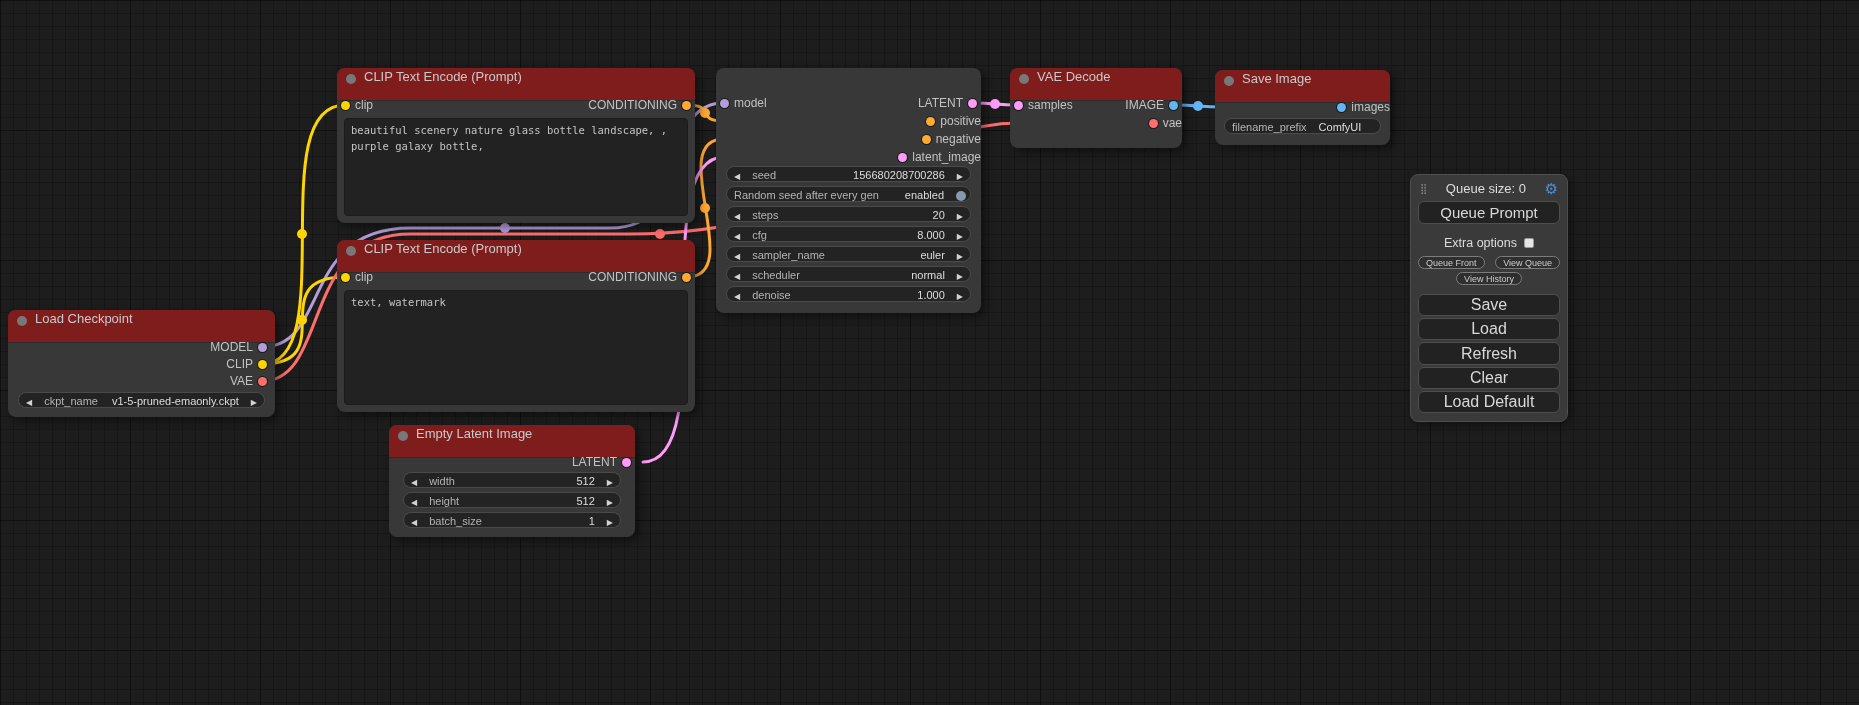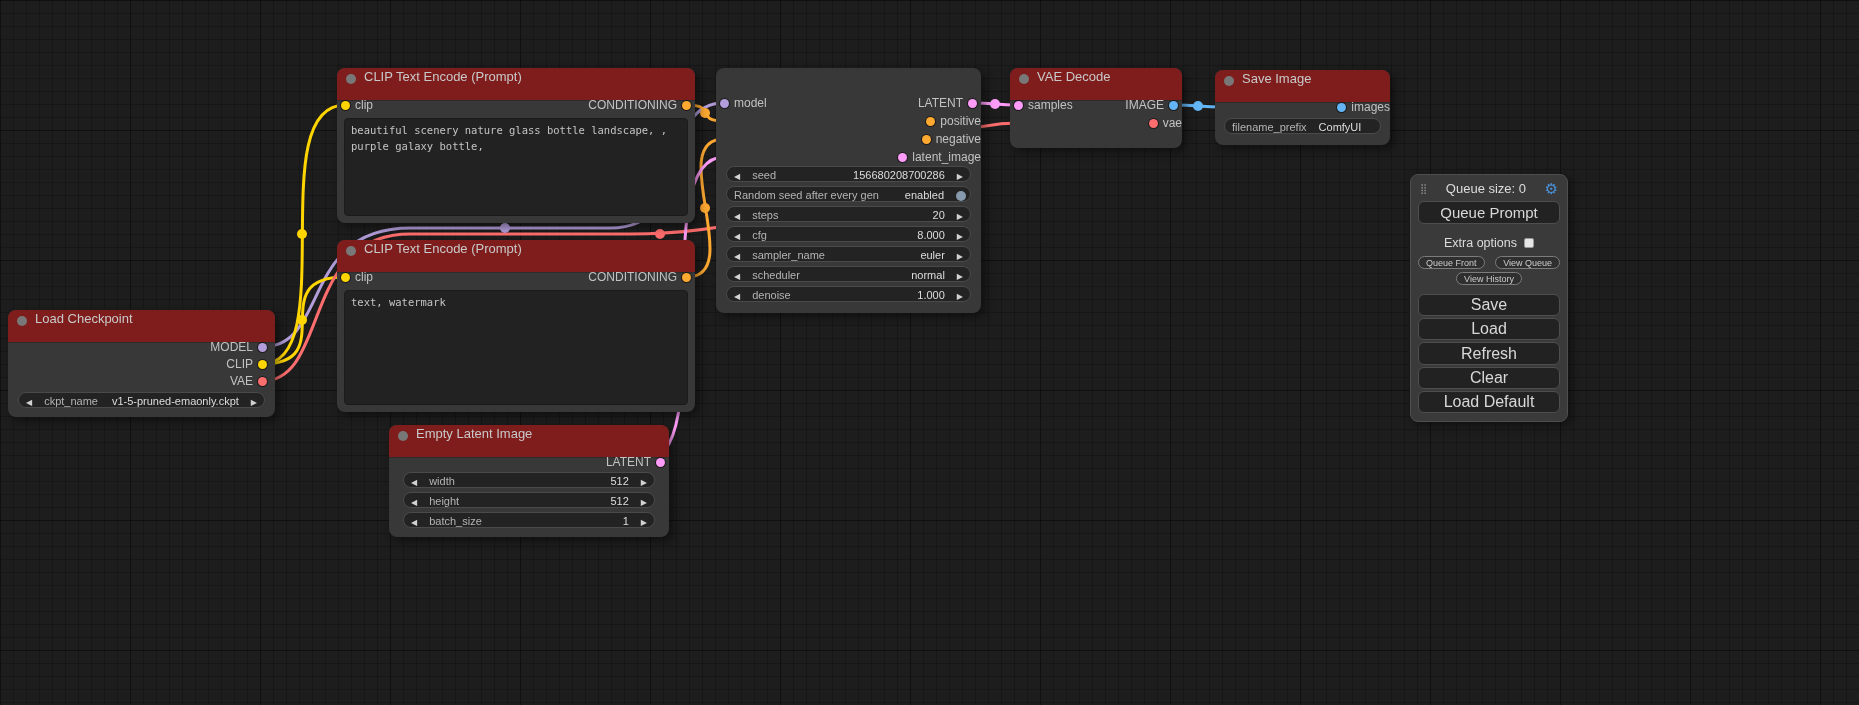--- a/index.html
+++ b/index.html
@@ -149,21 +149,21 @@
         <span class="slabel">clip</span>
       </span>
       <span class="sg">
         <span class="slabel">CONDITIONING</span>
         <span class="sdot" style="background:var(--c-conditioning)"></span>
       </span>
     </div>
     <div class="ta" style="left:7px;top:50px;width:344px;height:115px">text, watermark</div>
   </div>
 
-  <div class="node" style="left:389px;top:425px;width:280px;height:112px">
+  <div class="node" style="left:389px;top:425px;width:246px;height:112px">
     <div class="ntitle">
       <span class="ndot"></span>
       <span class="ttext">Empty Latent Image</span>
     </div>
     <div class="srow out" style="top:28px">
       <span class="sg">
           <span class="slabel">LATENT</span>
       <span class="sdot" style="background:var(--c-latent)"></span>
         </span>
     </div>

